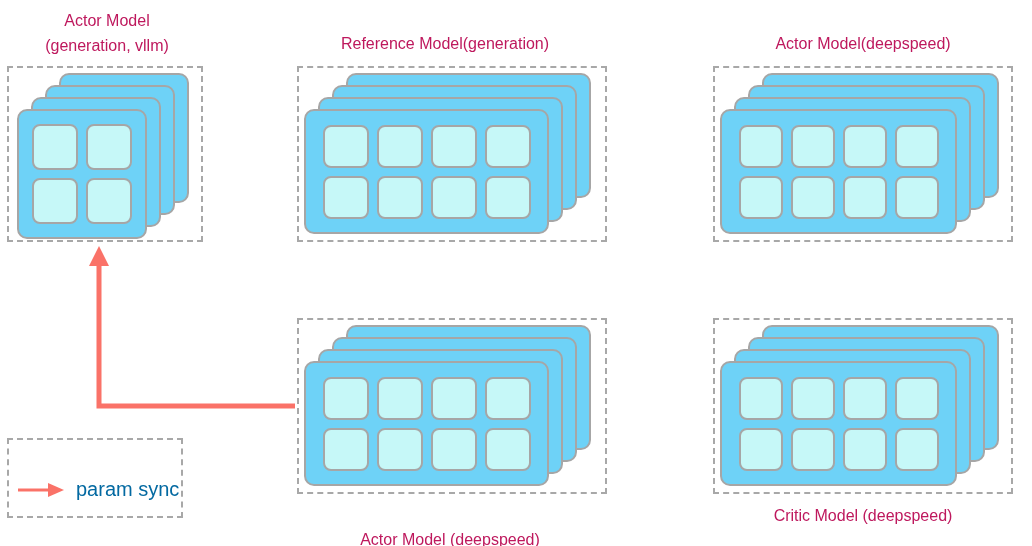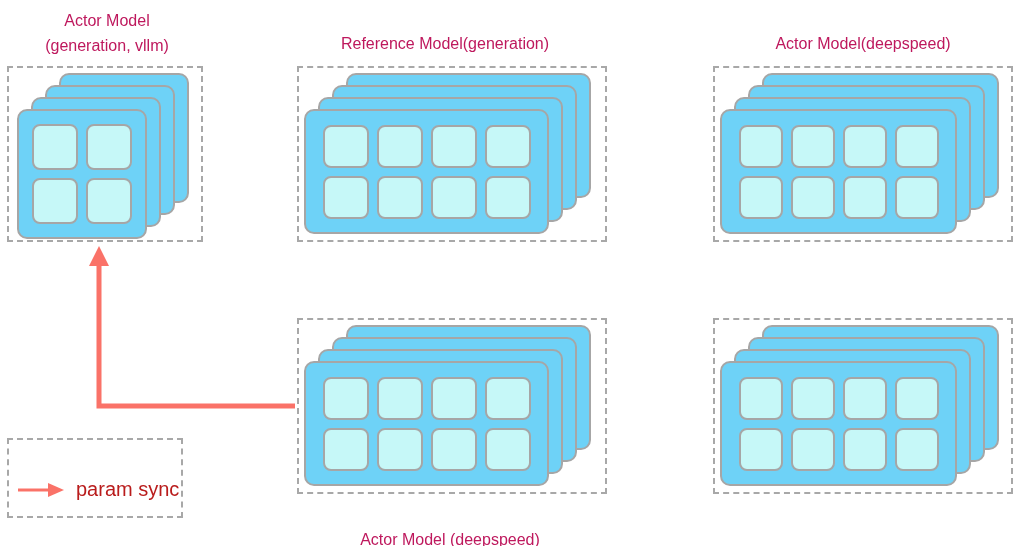--- a/index.html
+++ b/index.html
@@ -83,21 +83,21 @@
     position: absolute;
     display: flex;
     align-items: center;
     gap: 10px;
   }
   .legend-arrow {
     display: block;
   }
   .legend-text {
     font-size: 20px;
-    color: #b91c1c;
+    color: #0369a1;
     font-family: "Liberation Sans", sans-serif;
     white-space: nowrap;
   }
 </style>
 </head>
 <body>
 
 <div id="canvas">
 
   <div class="label" style="left:7px; top:8px; width:200px;">Actor Model
@@ -193,20 +193,21 @@
         <div class="cell"></div>
         <div class="cell"></div>
         <div class="cell"></div>
         <div class="cell"></div>
         <div class="cell"></div>
         <div class="cell"></div>
       </div>
     </div>
   </div>
 
+  <div class="label" style="left:703px; top:503px; width:320px;">Critic Model (deepspeed)</div>
 
   <svg class="arrow-svg" viewBox="0 0 1032 546">
     <g>
       <path d="M 295 406 L 99 406 L 99 262" fill="none" stroke="#fa7268" stroke-width="5"></path>
       <polygon points="99,246 89,266 109,266" fill="#fa7268"></polygon>
     </g>
   </svg>
 
   <div class="legend-box" style="left:7px; top:438px; width:176px; height:80px;"></div>
 

